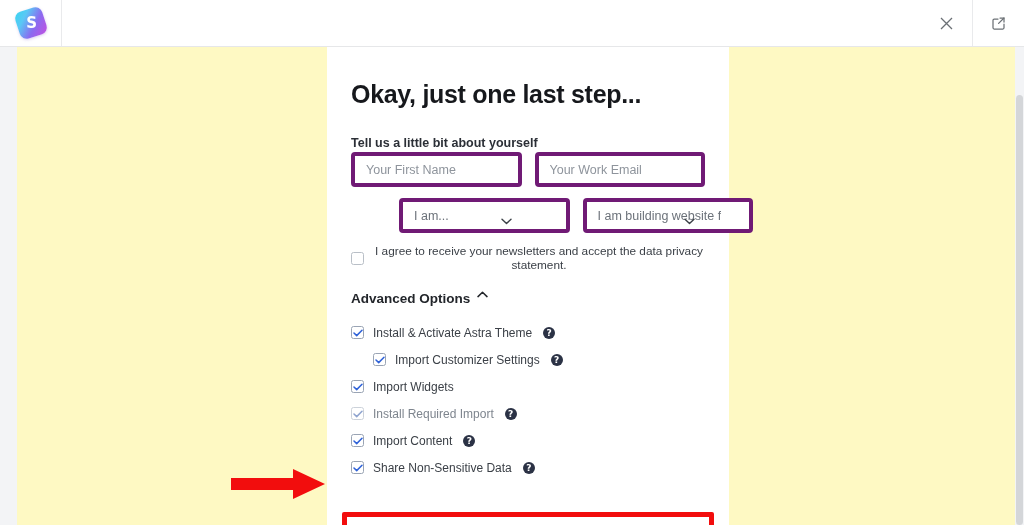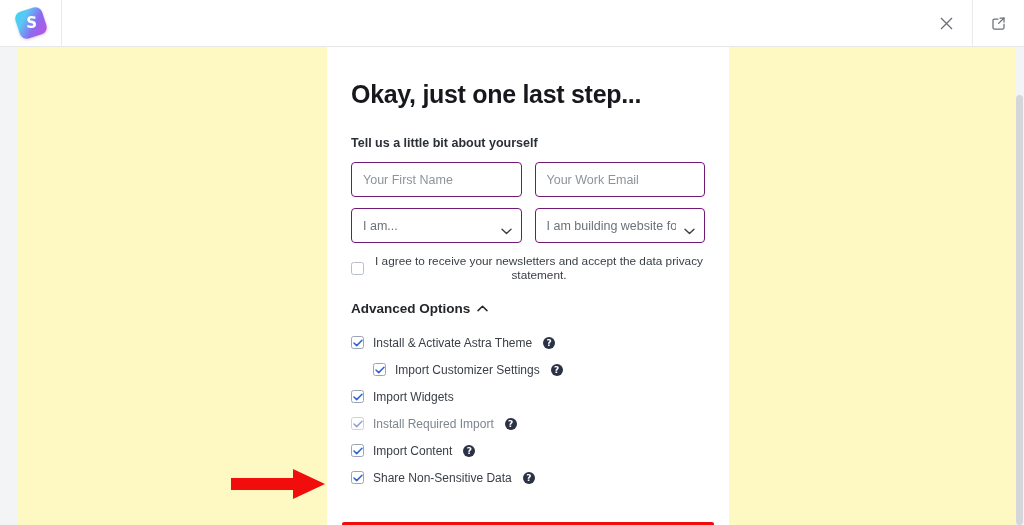--- a/index.html
+++ b/index.html
@@ -73,40 +73,40 @@
   }
 
   .headline {
     font-size: 25px; font-weight: bold;
     color: #16181c; letter-spacing: -0.3px;
     margin-bottom: 27px;
   }
   .subhead {
     font-size: 12.5px; font-weight: bold;
     color: #2b2f36;
-    margin-bottom: 12px;
+    margin-bottom: 2px;
   }
 
   
   .row { display: flex; gap: 13px; margin-bottom: 11px; }
   .field { flex: 1; position: relative; }
   .field input, .field select {
     width: 100%; height: 35px;
-    border: 1px solid #701a75;
+    border: 4px solid #701a75;
     border-radius: 4px;
     background: #ffffff;
     padding: 0 11px;
     font-size: 12.5px;
     color: #3b4047;
     font-family: "Liberation Sans", sans-serif;
     outline: none;
     -webkit-appearance: none; appearance: none;
   }
   .field input::placeholder { color: #8e949c; }
-  .field select { color: #6c727a; padding-right: 28px; cursor: pointer; }
+  .field select { color: #6c727a; padding-right: 28px; cursor: pointer; margin-left: 48px; }
   .chevron {
     position: absolute; right: 10px; top: 13px;
     pointer-events: none; color: #3b4047;
   }
 
   
   .consent {
     display: flex; align-items: center;
     gap: 9px; margin-top: 10px; margin-bottom: 17px; text-align: center;
   }
@@ -117,21 +117,21 @@
     background: #ffffff;
     display: flex; align-items: center; justify-content: center;
   }
   .box.checked { border-color: #9aa4b4; }
   .box.checked svg { display: block; }
   .box svg { display: none; }
   .consent-label { font-size: 11.8px; color: #3b4047; }
 
   
   .adv-toggle {
-    display: inline-flex; align-items: center; gap: 7px;
+    display: inline-flex; align-items: flex-start; gap: 7px;
     font-size: 13.5px; font-weight: bold; color: #23262b;
     cursor: pointer; margin-bottom: 13px;
   }
   .adv-toggle .caret { color: #23262b; display: flex; }
 
   .opt {
     display: flex; align-items: center;
     gap: 9px; height: 27px;
   }
   .opt.indent { padding-left: 22px; }

